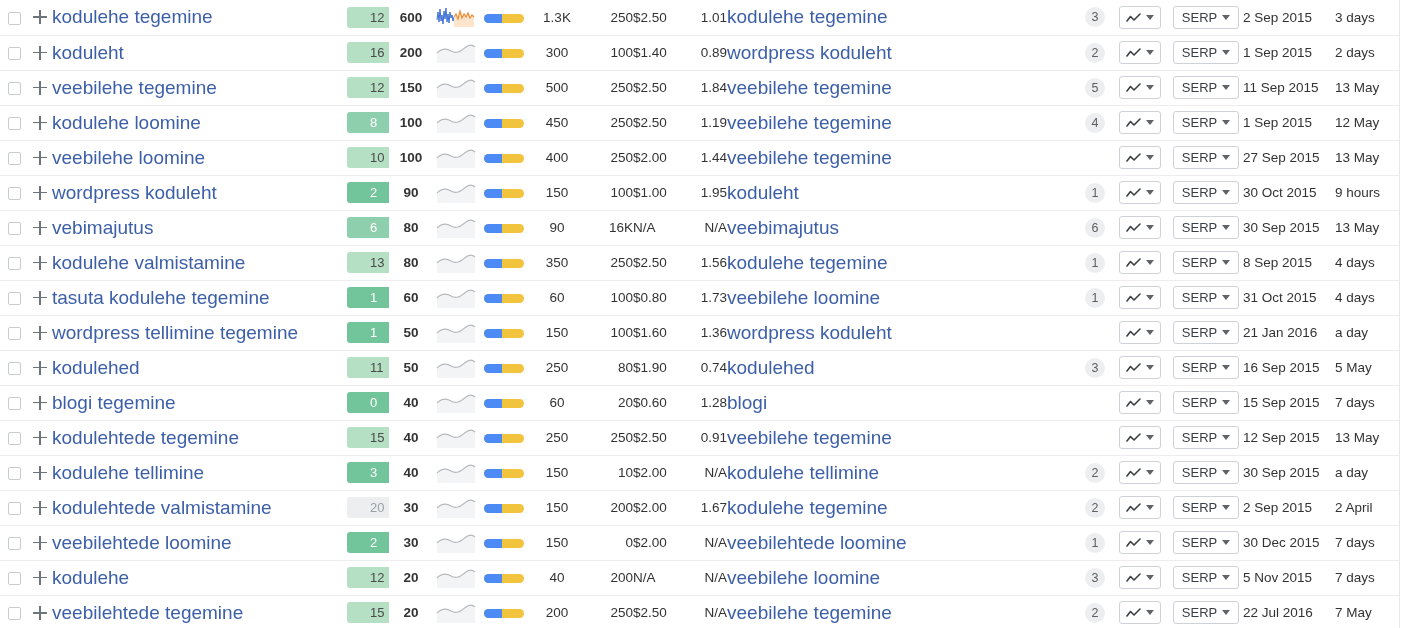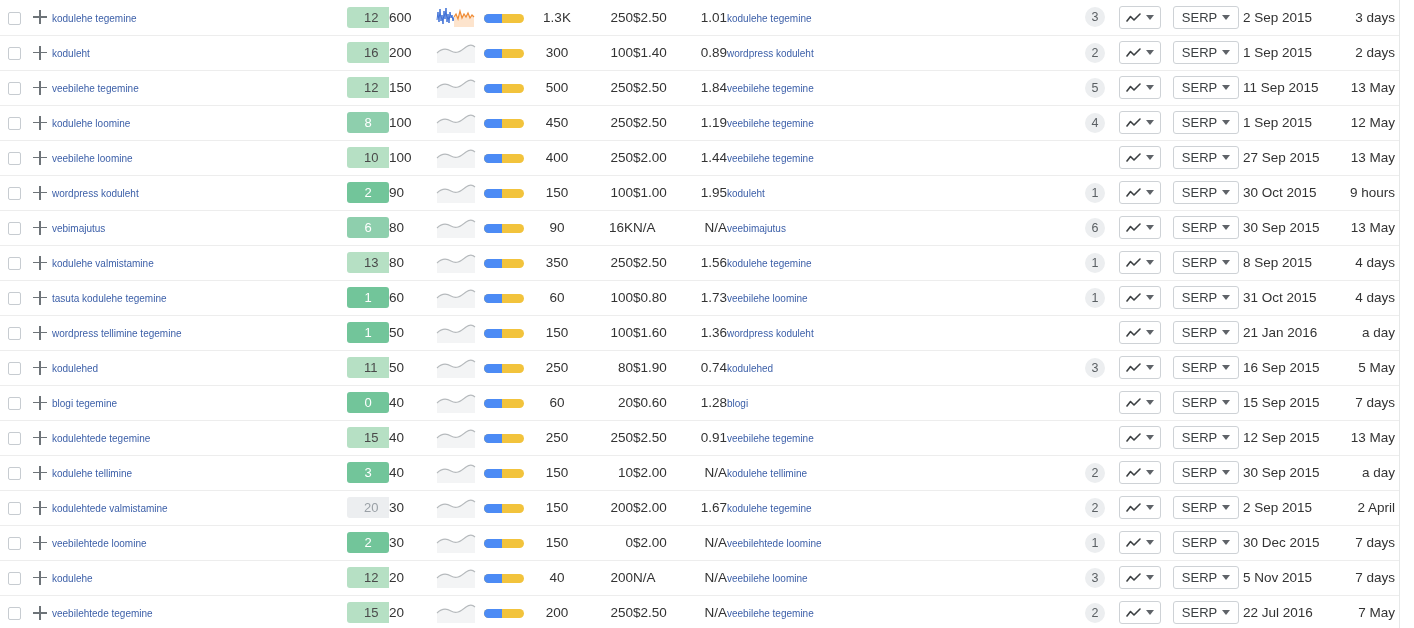--- a/index.html
+++ b/index.html
@@ -47,33 +47,33 @@
     vertical-align: middle;
     white-space: nowrap;
     overflow: hidden;
   }
 
   
   .c-check    { width: 28px;  text-align: center; }
   .c-add      { width: 24px;  text-align: center; }
   .c-keyword  { width: 295px; text-align: left; padding-left: 8px; }
   .c-badge    { width: 42px;  text-align: center; }
-  .c-vol      { width: 44px;  text-align: left; padding-right: 6px; }
+  .c-vol      { width: 44px;  text-align: center; padding-right: 6px; font-weight: bold; }
   .c-spark    { width: 46px;  text-align: center; }
   .c-bars     { width: 50px;  text-align: center; }
   .c-n1       { width: 56px;  text-align: center; padding-right: 6px; }
   .c-n2       { width: 48px;  text-align: right; padding-right: 6px; }
   .c-cpc      { width: 52px;  text-align: left; padding-right: 6px; }
   .c-kd       { width: 42px;  text-align: right; padding-right: 6px; }
   .c-target   { width: 352px; text-align: left; padding-left: 12px; }
   .c-count    { width: 32px;  text-align: center; }
   .c-chartbtn { width: 58px;  text-align: center; }
   .c-serpbtn  { width: 74px;  text-align: center; }
   .c-date     { width: 92px;  text-align: left; padding-right: 6px; }
-  .c-age      { width: 60px;  text-align: right; padding-right: 8px; }
+  .c-age      { width: 60px;  padding-right: 8px; }
   .c-refresh  { width: 32px;  text-align: center; }
 
   
   .cbox {
     display: inline-block;
     width: 13px;
     height: 13px;
     border: 1px solid #c7ccd1;
     border-radius: 2px;
     background: #fff;
@@ -96,29 +96,29 @@
     position: absolute;
     background: #6d7378;
   }
   .plus-ic::before { left: 7px;  top: 1px;  width: 1.6px; height: 14px; }
   .plus-ic::after  { left: 1px;  top: 7px;  width: 14px;  height: 1.6px; }
 
   
   .kw-link {
     color: #3c5fa8;
     text-decoration: none;
-    font-size: 10px;
+    font-size: 19px;
     cursor: pointer;
   }
 
   
   .kd-badge {
     display: inline-block;
     min-width: 26px;
-    padding: 3px 17px;
+    padding: 3px 23px;
     border-radius: 3px;
     font-size: 13px;
     line-height: 15px;
     text-align: left;
     box-sizing: border-box;
   }
   .kd-g1 { background: #72c59a; color: #ffffff; }  
   .kd-g2 { background: #8ecfad; color: #ffffff; }  
   .kd-g3 { background: #b6e0c4; color: #4a4a4a; }  
   .kd-g4 { background: #eceef0; color: #9aa0a6; }  

